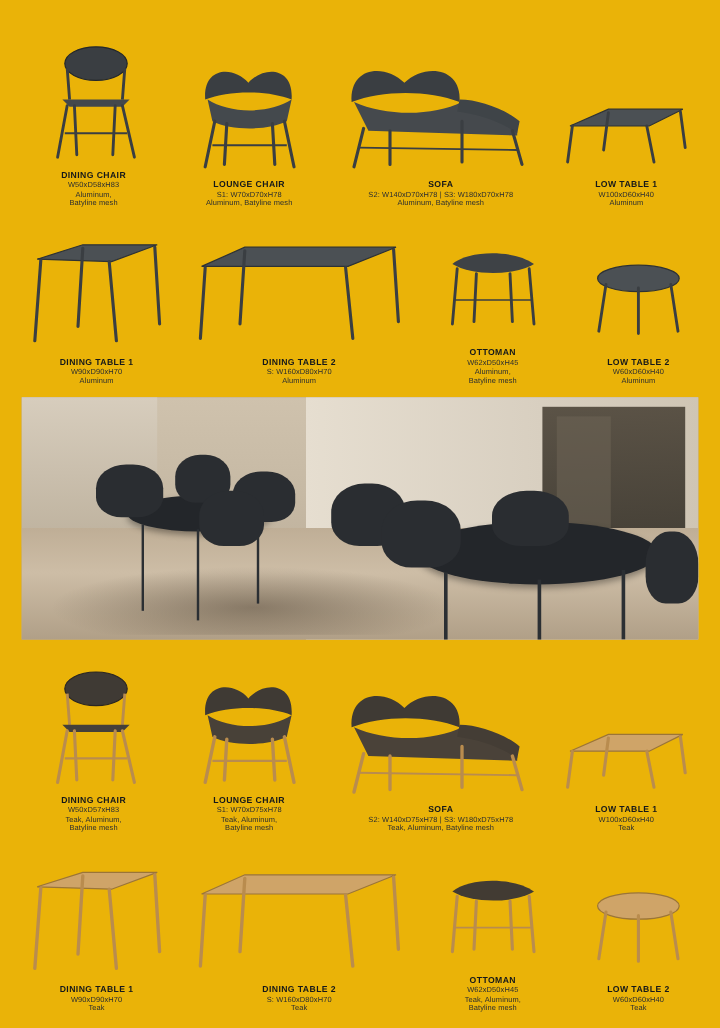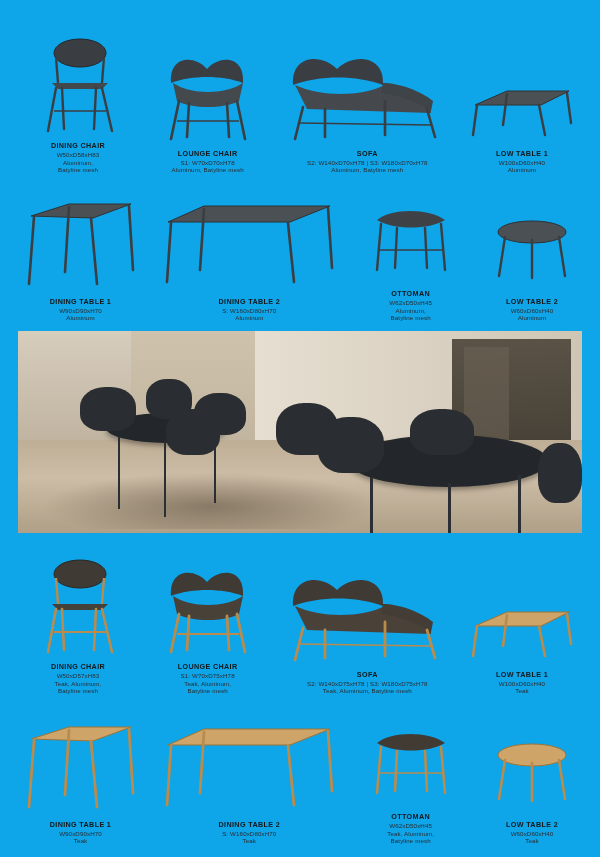--- a/index.html
+++ b/index.html
@@ -12,21 +12,21 @@
     background: #ffffff;
     font-family: "Liberation Sans", sans-serif;
     color: #1a1a1a;
     overflow: hidden;
     position: relative;
   }
   .page {
     position: relative;
     width: 600px;
     height: 857px;
-    background: #0ea5e9;
+    background: #eab308;
   }
 
   
   .product-row {
     display: flex;
     justify-content: space-between;
     align-items: flex-end;
     padding: 0 18px;
     box-sizing: border-box;
   }

